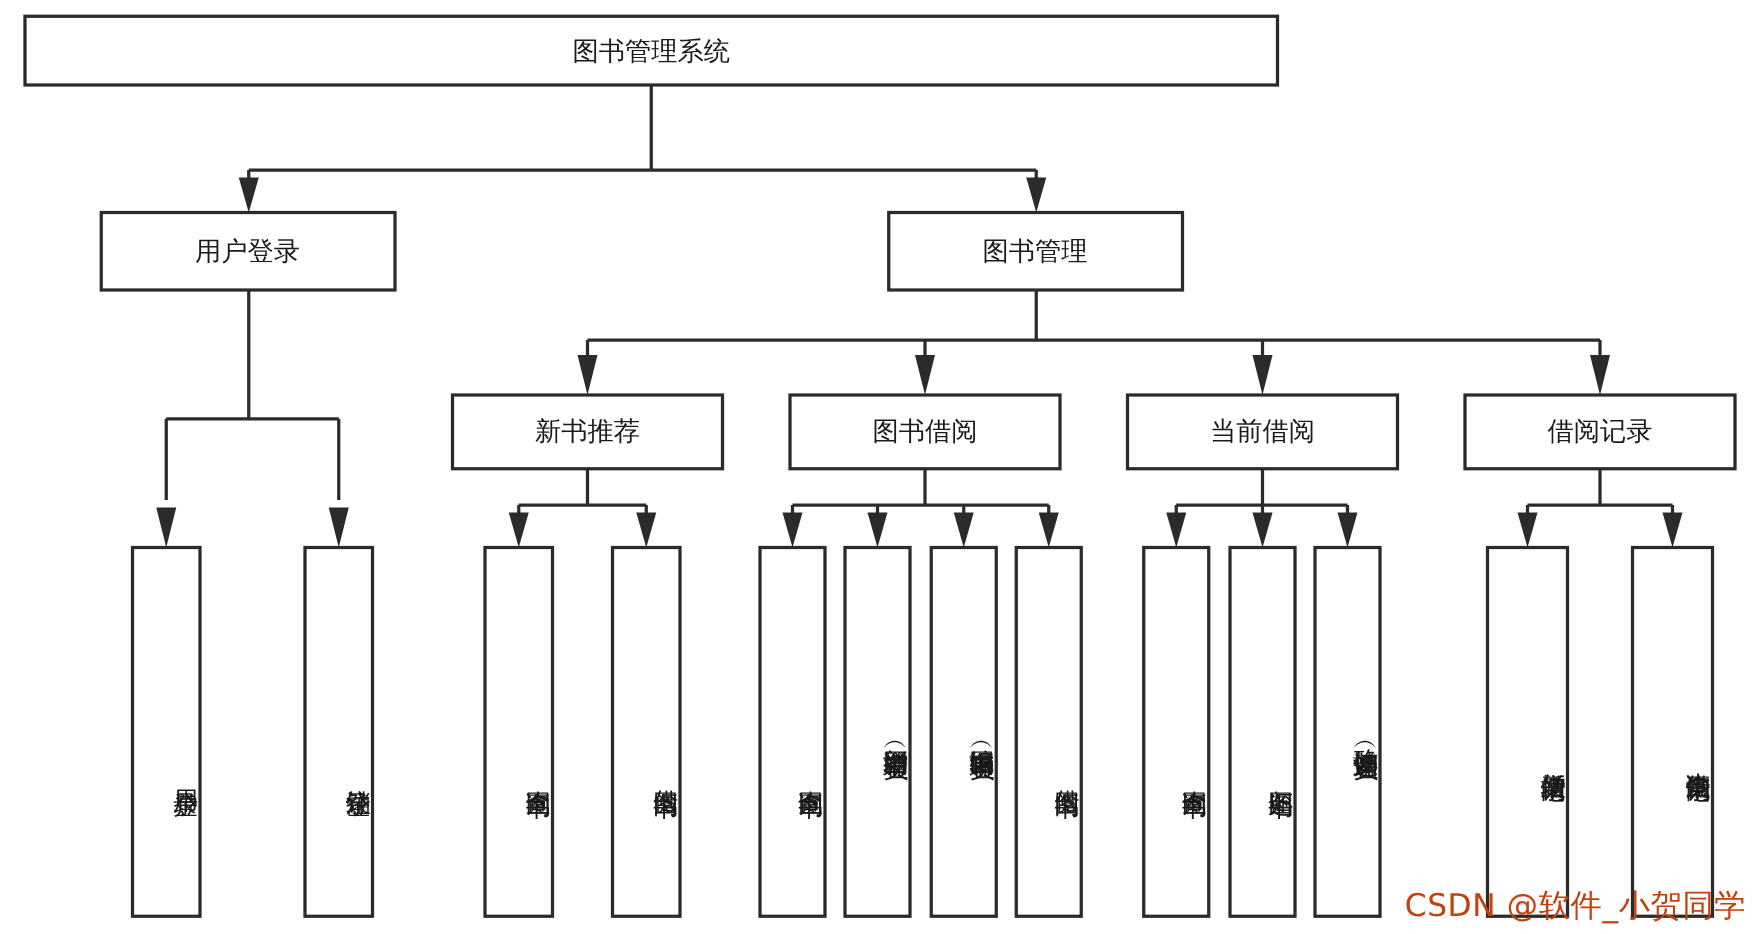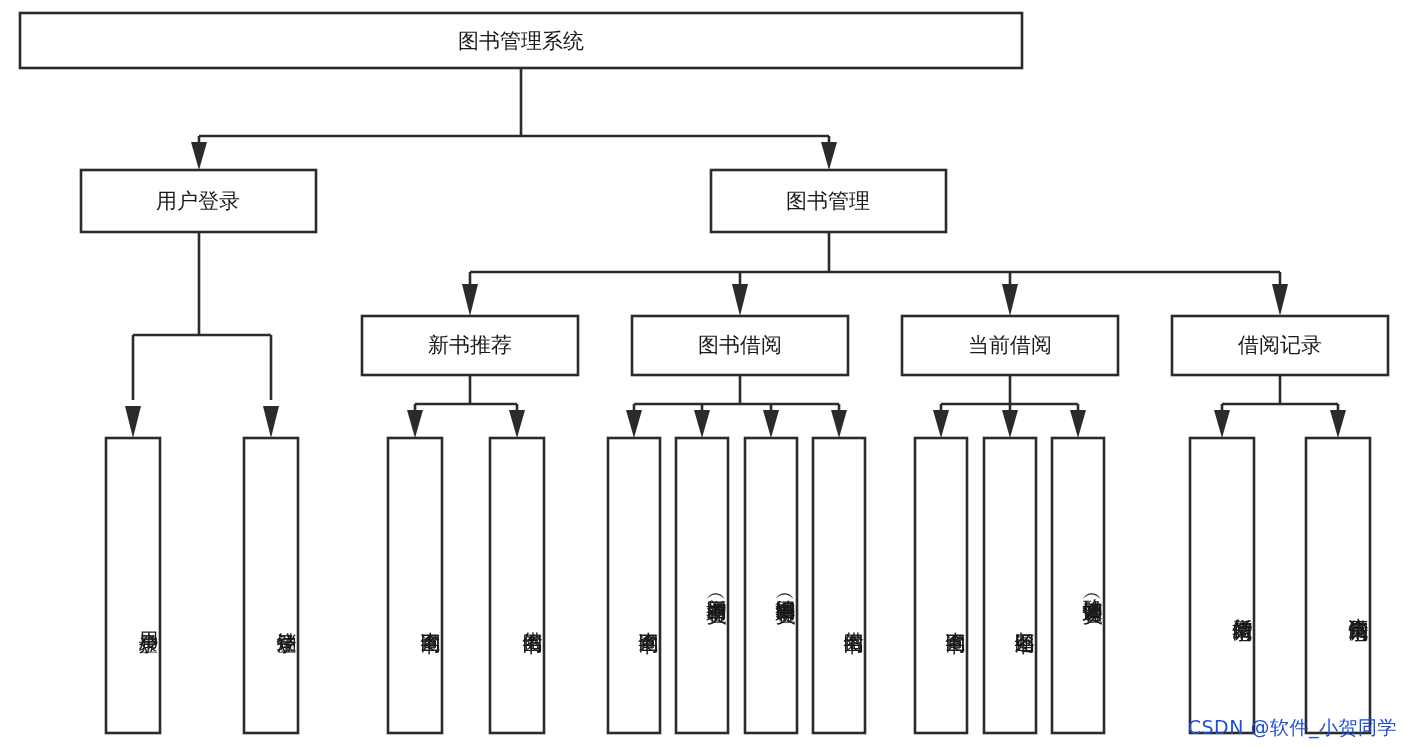--- a/index.html
+++ b/index.html
@@ -64,22 +64,22 @@
     pointer-events: none;
     display: flex;
     align-items: flex-start;
     justify-content: center;
   }
   .watermark {
     position: absolute;
     right: 8px;
     bottom: 6px;
     font-family: "DejaVu Sans", "Liberation Sans", sans-serif;
-    font-size: 19px;
-    color: #1d4ed8;
+    font-size: 25px;
+    color: #c2410c;
     white-space: nowrap;
     letter-spacing: 0.5px;
   }
 </style>
 </head>
 <body>
 
 <div id="diagram-root">
 
   <svg id="flowchart" viewBox="0 0 1405 747">

